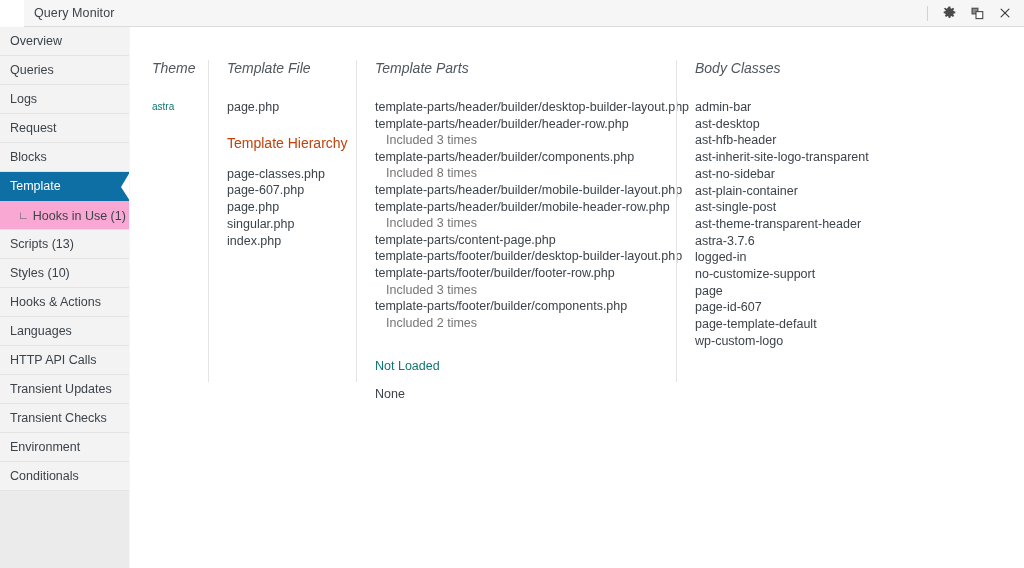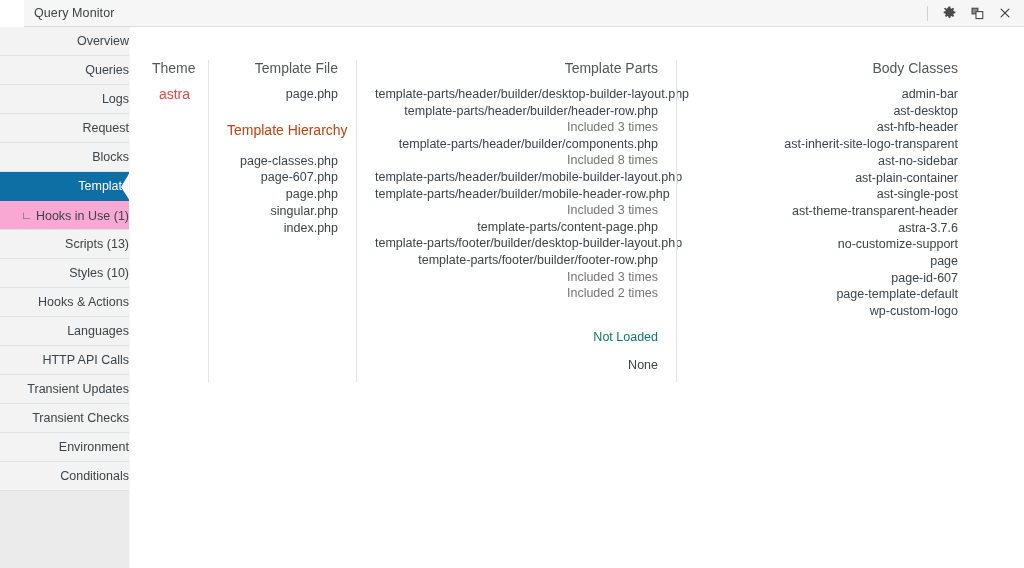--- a/index.html
+++ b/index.html
@@ -56,21 +56,20 @@
     justify-content: center;
     cursor: default;
   }
   .tb-btn svg { display: block; }
 
   
   .app {
     display: flex;
     height: 542px;
     background: #ffffff;
-    text-align: right;
   }
 
   
   .sidebar-wrap {
     width: 130px;
     min-width: 130px;
     background: #ebebeb;
     position: relative;
     height: 542px;
   }
@@ -165,33 +164,34 @@
   }
   .col-theme      { width: 78px;  padding-left: 22px; }
   .col-tplfile    { width: 148px; }
   .col-tplparts   { width: 320px; }
   .col-bodyclass  { width: 300px; }
 
   .col-head {
     font-size: 14px;
     color: #50575e;
     font-weight: 400;
-    margin: 0 0 10px 0;
-    white-space: nowrap;
+    margin: 0 0 23px 0;
+    white-space: nowrap;
+    font-style: italic;
   }
   .sub-head {
     font-size: 14px;
     color: #c2410c;
     font-weight: 400;
     margin: 19px 0 15px 0;
     white-space: nowrap;
   }
   .val {
-    font-size: 14px;
-    color: #ef4444;
+    font-size: 10px;
+    color: #0f766e;
     line-height: 16.5px;
     white-space: nowrap;
   }
   .file-line {
     font-size: 12.5px;
     color: #3c434a;
     line-height: 16.7px;
     white-space: nowrap;
   }
   .file-list .file-line { line-height: 16.7px; }
@@ -326,37 +326,39 @@
         <div class="part-line">template-parts/header/builder/mobile-header-row.php</div>
         <div class="part-note">Included 3 times</div>
 
         <div class="part-line">template-parts/content-page.php</div>
 
         <div class="part-line">template-parts/footer/builder/desktop-builder-layout.php</div>
 
         <div class="part-line">template-parts/footer/builder/footer-row.php</div>
         <div class="part-note">Included 3 times</div>
 
+        <div class="part-line">template-parts/footer/builder/components.php</div>
         <div class="part-note">Included 2 times</div>
 
         <div class="notloaded-head">Not Loaded</div>
         <div class="notloaded-val">None</div>
       </div>
 
       <div class="col col-bodyclass divider">
         <div class="col-head">Body Classes</div>
         <div class="class-line">admin-bar</div>
         <div class="class-line">ast-desktop</div>
         <div class="class-line">ast-hfb-header</div>
         <div class="class-line">ast-inherit-site-logo-transparent</div>
         <div class="class-line">ast-no-sidebar</div>
         <div class="class-line">ast-plain-container</div>
         <div class="class-line">ast-single-post</div>
         <div class="class-line">ast-theme-transparent-header</div>
         <div class="class-line">astra-3.7.6</div>
+        <div class="class-line">logged-in</div>
         <div class="class-line">no-customize-support</div>
         <div class="class-line">page</div>
         <div class="class-line">page-id-607</div>
         <div class="class-line">page-template-default</div>
         <div class="class-line">wp-custom-logo</div>
       </div>
 
     </div>
   </div>
 </div>

